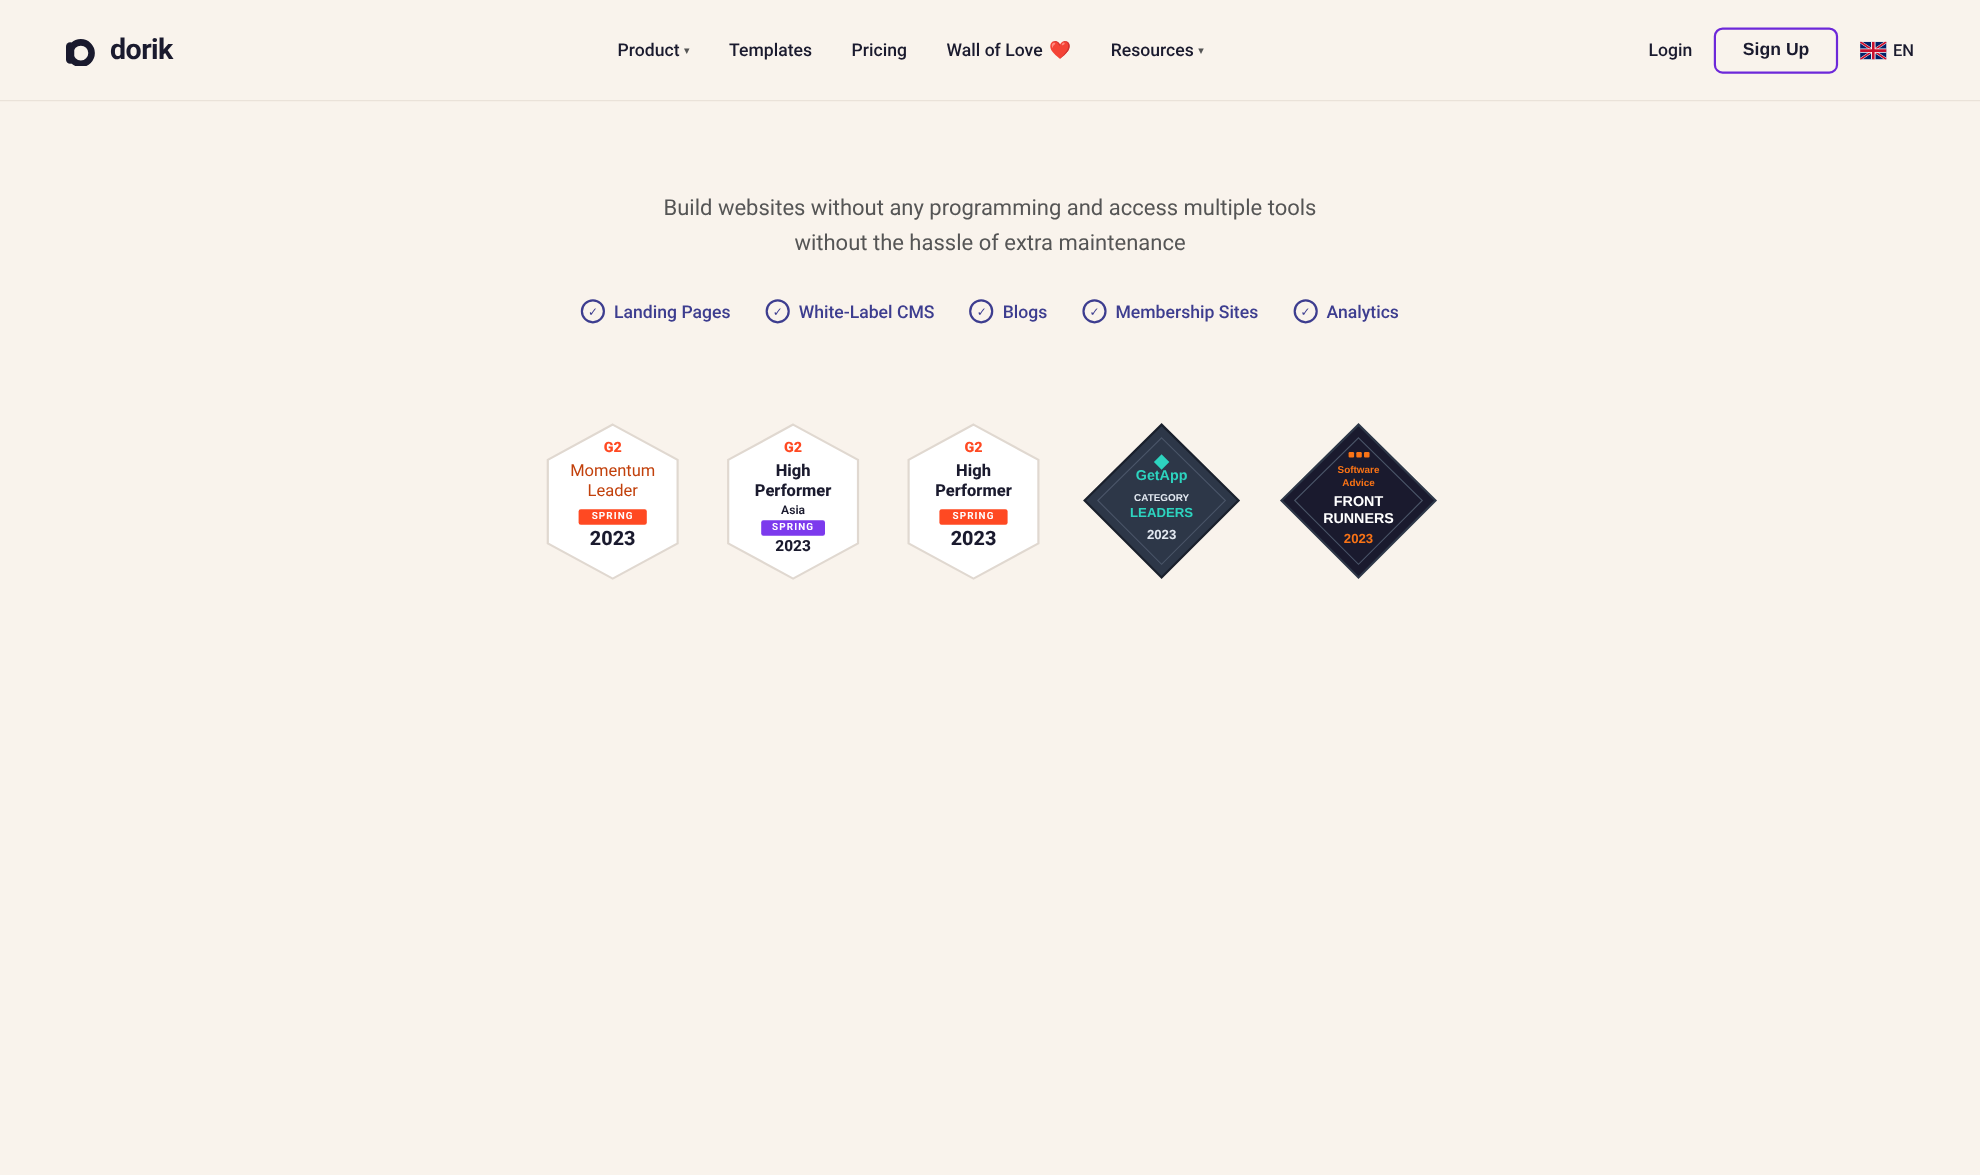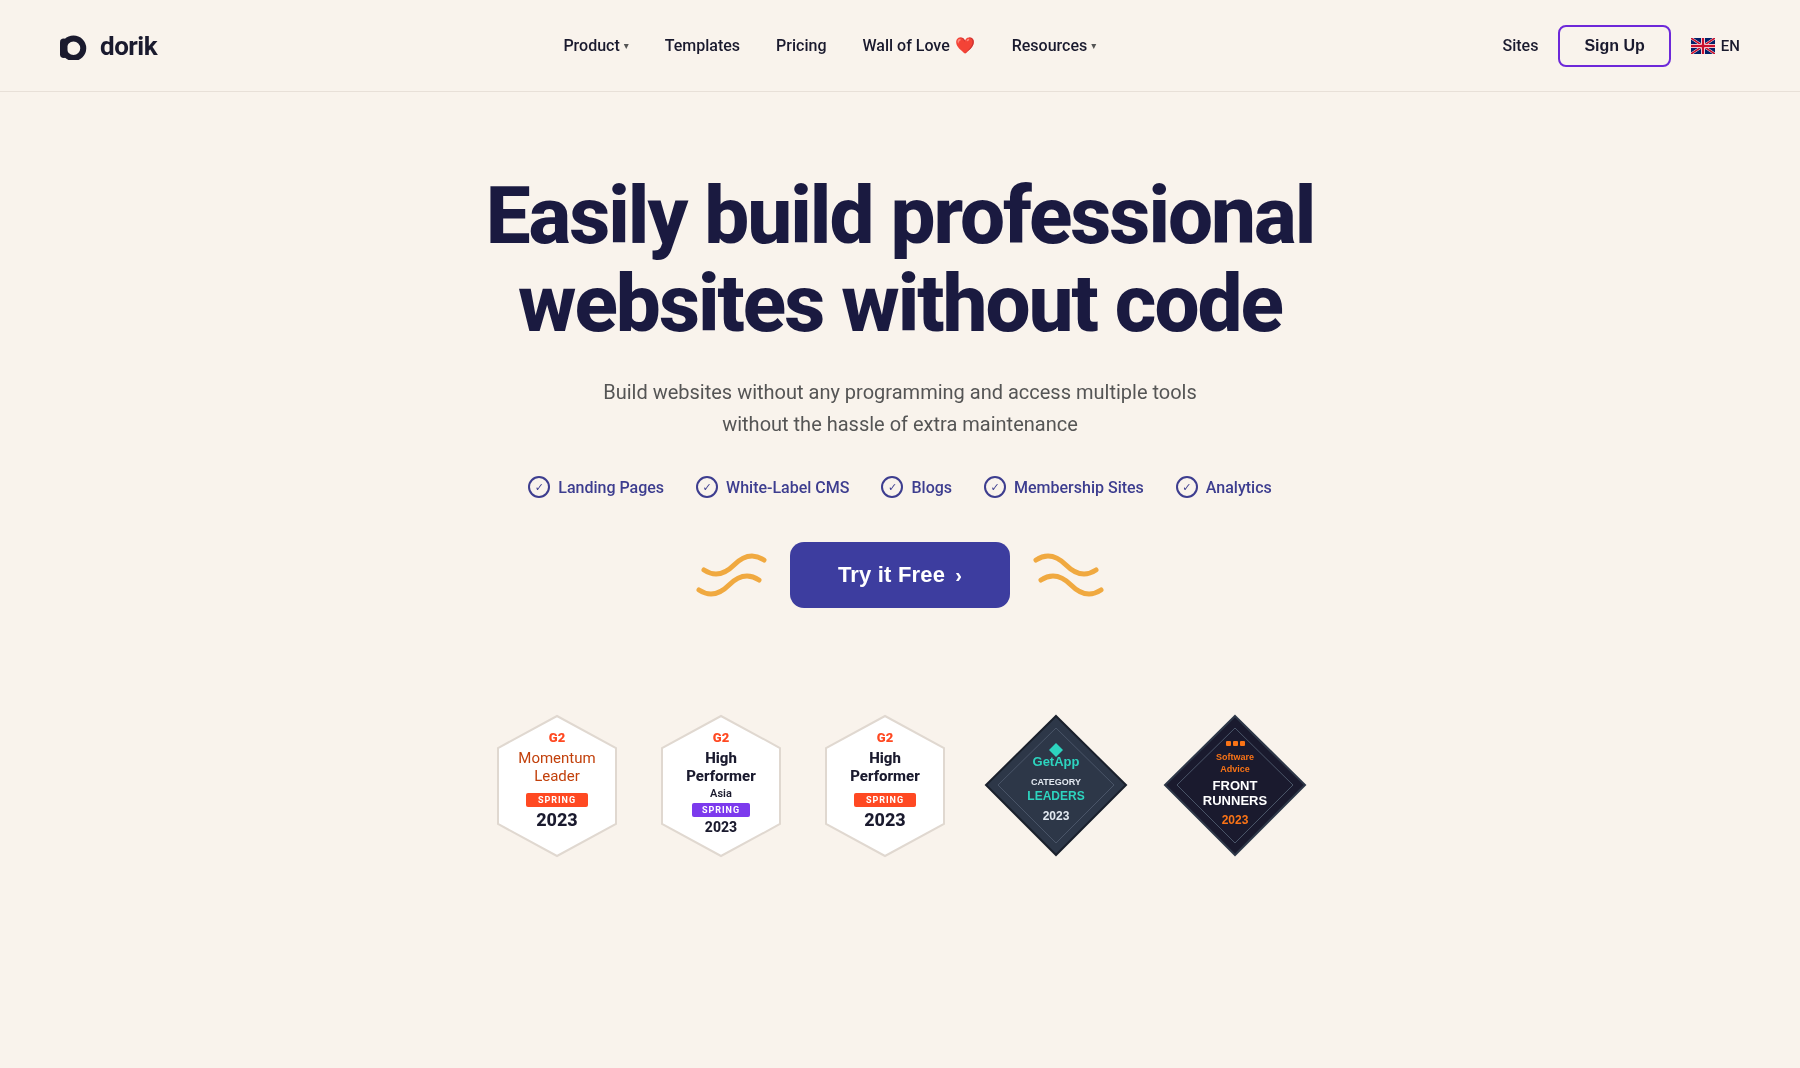--- a/index.html
+++ b/index.html
@@ -278,40 +278,39 @@
     <li>
       <a href="#" class="with-arrow">
         <span>Resources</span>
         <span class="arrow-down">▾</span>
       </a>
     </li>
   </ul>
 
   <div class="nav-right">
     <a href="#" class="login-link">
-      <span>Sites</span>
+      <span>Login</span>
     </a>
     <button class="signup-btn">
       <span>Sign Up</span>
     </button>
     <div class="lang-selector">
       <svg width="24" height="16" viewBox="0 0 60 40" xmlns="http://www.w3.org/2000/svg">
         <rect width="60" height="40" fill="#012169"></rect>
         <path d="M0,0 L60,40 M60,0 L0,40" stroke="white" stroke-width="6"></path>
         <path d="M0,0 L60,40 M60,0 L0,40" stroke="#C8102E" stroke-width="4"></path>
         <path d="M30,0 V40 M0,20 H60" stroke="white" stroke-width="10"></path>
         <path d="M30,0 V40 M0,20 H60" stroke="#C8102E" stroke-width="6"></path>
       </svg>
       <span>EN</span>
     </div>
   </div>
 </nav>
 
 <section class="hero">
-  <h1 class="hero-title">Easily build professional websites without code</h1>
   <p class="hero-subtitle">
     Build websites without any programming and access multiple tools<br>without the hassle of extra maintenance
   </p>
 
   <div class="features-row">
     <div class="feature-item">
       <div class="feature-check">✓</div>
       <span>Landing Pages</span>
     </div>
     <div class="feature-item">
@@ -325,37 +324,20 @@
     <div class="feature-item">
       <div class="feature-check">✓</div>
       <span>Membership Sites</span>
     </div>
     <div class="feature-item">
       <div class="feature-check">✓</div>
       <span>Analytics</span>
     </div>
   </div>
 
-  <div class="cta-area">
-
-    <svg class="squiggle-left" viewBox="0 0 80 60" fill="none" xmlns="http://www.w3.org/2000/svg">
-      <path d="M70 15 Q55 5, 40 20 Q25 35, 10 25" stroke="#f0a940" stroke-width="5" fill="none" stroke-linecap="round"></path>
-      <path d="M65 35 Q50 25, 35 40 Q20 55, 5 45" stroke="#f0a940" stroke-width="5" fill="none" stroke-linecap="round"></path>
-    </svg>
-
-    <button class="try-free-btn">
-      <span>Try it Free</span>
-      <span class="arrow">›</span>
-    </button>
-
-    <svg class="squiggle-right" viewBox="0 0 80 60" fill="none" xmlns="http://www.w3.org/2000/svg">
-      <path d="M10 15 Q25 5, 40 20 Q55 35, 70 25" stroke="#f0a940" stroke-width="5" fill="none" stroke-linecap="round"></path>
-      <path d="M15 35 Q30 25, 45 40 Q60 55, 75 45" stroke="#f0a940" stroke-width="5" fill="none" stroke-linecap="round"></path>
-    </svg>
-  </div>
 </section>
 
 <div class="badges-row">
 
   <div class="badge">
     <div class="g2-badge-wrap" style="width:130px;height:148px;">
       <svg class="badge-bg" viewBox="0 0 130 148" fill="none" xmlns="http://www.w3.org/2000/svg">
         <path d="M65 4 L124 36 L124 112 L65 144 L6 112 L6 36 Z" fill="white" stroke="#e0d8d0" stroke-width="2"></path>
       </svg>
       <div class="g2-badge-content">

